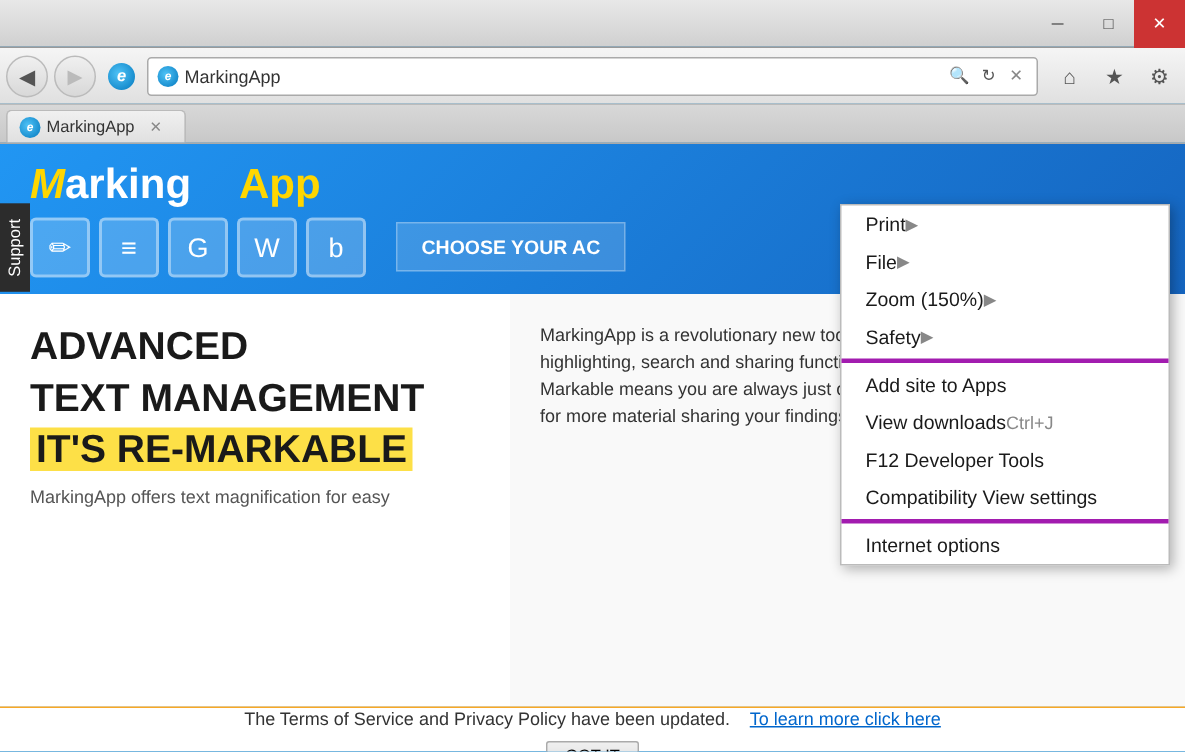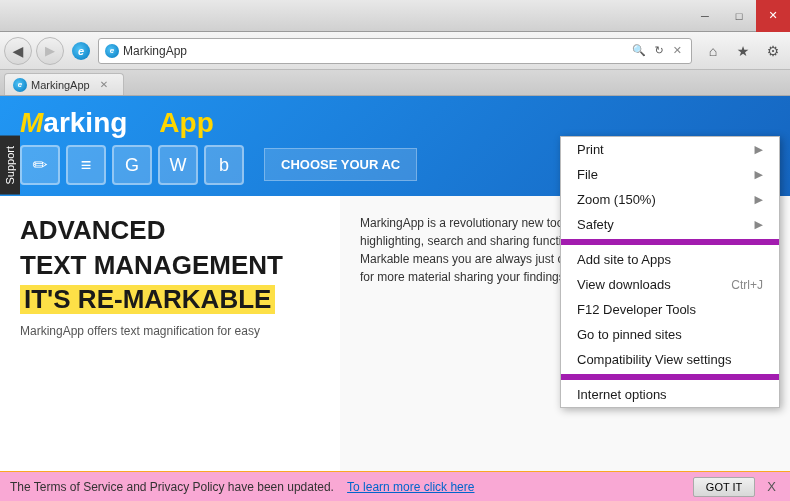--- a/index.html
+++ b/index.html
@@ -236,54 +236,53 @@
       border: 1px solid #bbb;
       box-shadow: 2px 2px 8px rgba(0,0,0,0.3);
       width: 220px;
       z-index: 100;
       font-size: 13px;
     }
     .menu-item {
       padding: 5px 16px;
       cursor: pointer;
       display: flex;
-      justify-content: space-between;
       align-items: center;
       color: #1a1a1a;
-      gap: 43px;
     }
     .menu-item.highlighted { background: #cce4f7; }
     .menu-item.separator-after {
-      border-bottom: 6px solid #a21caf;
+      border-bottom: 3px solid #a21caf;
       margin-bottom: 2px;
       padding-bottom: 7px;
     }
     .menu-shortcut {
       color: #888;
       font-size: 12px;
     }
     .menu-arrow {
       color: #888;
       font-size: 11px;
     }
 
     
     .notification-bar {
       position: absolute;
       bottom: 0; left: 0; right: 0;
       height: 30px;
-      background: #f9a8d4;
+      background: #ffffff;
       border-top: 1px solid #f9a825;
       display: flex;
       align-items: center;
       padding: 0 10px;
       gap: 8px;
       font-size: 12px;
       color: #333;
       z-index: 10;
+      flex-direction: column;
     }
     .notification-text {
       flex: 1;
     }
     .notification-link {
       color: #0066cc;
       text-decoration: underline;
       cursor: pointer;
     }
     .got-it-btn {
@@ -411,23 +410,20 @@
     <div class="menu-item">
       <span>Add site to Apps</span>
     </div>
     <div class="menu-item">
       <span>View downloads</span>
       <span class="menu-shortcut">Ctrl+J</span>
     </div>
     <div class="menu-item">
       <span>F12 Developer Tools</span>
     </div>
-    <div class="menu-item">
-      <span>Go to pinned sites</span>
-    </div>
     <div class="menu-item separator-after">
       <span>Compatibility View settings</span>
     </div>
     <div class="menu-item">
       <span>Internet options</span>
     </div>
   </div>
 
 </div>
 

